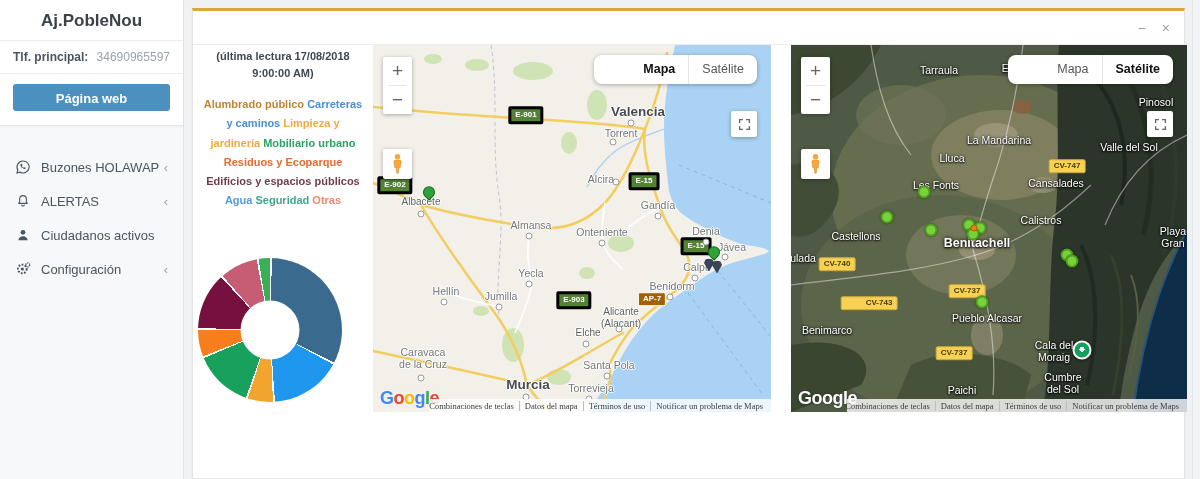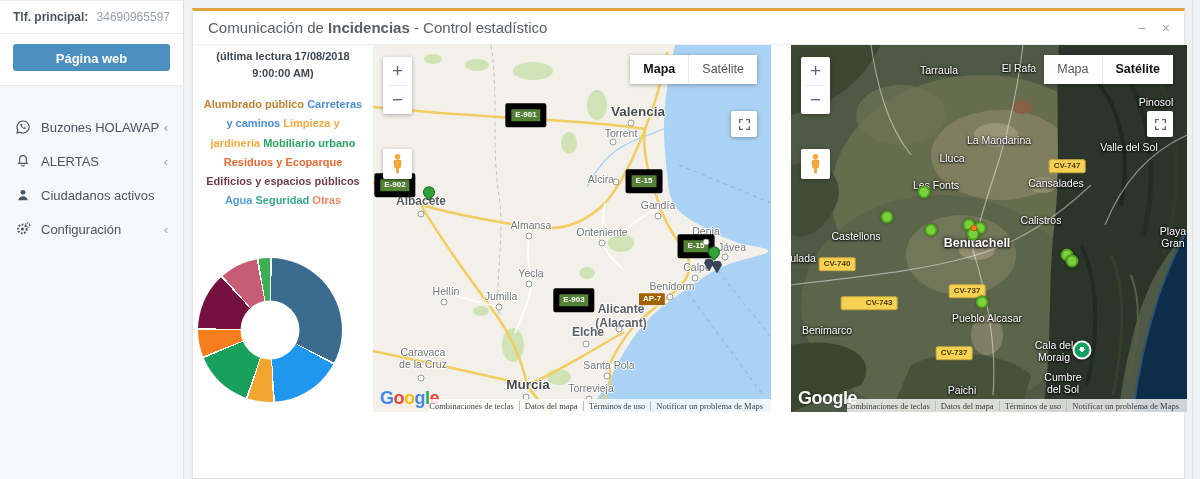--- a/index.html
+++ b/index.html
@@ -44,48 +44,48 @@
   .donut-hole{position:absolute;left:50%;top:50%;width:59px;height:59px;background:#fff;
               border-radius:50%;transform:translate(-50%,-50%);}
   
   .map{position:absolute;top:34px;height:367px;overflow:hidden;background:#e8e6df;}
   .map svg.base{position:absolute;left:0;top:0;}
   .overlay{position:absolute;left:0;top:0;width:100%;height:100%;}
   .ml{position:absolute;transform:translate(-50%,-50%);white-space:pre-line;text-align:center;
       pointer-events:none;line-height:1.15;}
   .ml.lg{font-size:13.5px;font-weight:700;color:#474b4f;
       text-shadow:1px 0 0 #fff,-1px 0 0 #fff,0 1px 0 #fff,0 -1px 0 #fff;}
-  .ml.md{font-size:12px;color:#5a5f63;
-      text-shadow:1px 0 0 #fff,-1px 0 0 #fff,0 1px 0 #fff,0 -1px 0 #fff;font-weight:bold;}
+  .ml.md{font-size:10px;color:#5a5f63;
+      text-shadow:1px 0 0 #fff,-1px 0 0 #fff,0 1px 0 #fff,0 -1px 0 #fff;}
   .ml.town{font-size:10.5px;color:#72767a;
       text-shadow:1px 0 0 #fff,-1px 0 0 #fff,0 1px 0 #fff,0 -1px 0 #fff;}
   .ml.sat{font-size:10.5px;color:#fff;text-shadow:0 1px 2px #000,0 0 3px #000;}
   .ml.sat-lg{font-size:12.5px;font-weight:700;color:#fff;text-shadow:0 1px 2px #000,0 0 4px #000;}
   .mbadge{position:absolute;transform:translate(-50%,-50%);font-size:8px;font-weight:700;
       padding:1px 4px;border-radius:2px;line-height:1.2;pointer-events:none;}
-  .mbadge.green{background:#538135;color:#fff;border:6px solid #000000;}
+  .mbadge.green{background:#538135;color:#fff;border:3px solid #000000;}
   .mbadge.blue{background:#a16207;color:#fff;border:1px solid #fff;}
   .mbadge.yellow{background:#f7d154;color:#4a3b00;border:1px solid #c9a93c;}
   .mk{position:absolute;transform:translate(-50%,-50%);}
   .mk.dot{width:5px;height:5px;background:#fff;border:1px solid #97999c;border-radius:50%;}
   .mk.green-pin{width:10px;height:10px;background:#2ea33c;border:1px solid #18681f;border-radius:50% 50% 50% 0;transform:translate(-50%,-90%) rotate(-45deg);}
   .mk.dark-pin{width:10px;height:13px;background:#3a4358;clip-path:polygon(50% 100%,0 35%,15% 8%,50% 0,85% 8%,100% 35%);}
   .mk.green-circle{width:9px;height:9px;border-radius:50%;background:#79d23c;border:2px solid #4f9f1f;box-shadow:0 0 2px rgba(0,0,0,.6);}
   .mk.orange-dot{width:5px;height:5px;border-radius:50%;background:#ef7d1a;border:1px solid #b85c05;}
   .mk.place-pin{width:15px;height:15px;border-radius:50%;border:2px solid #fff;
       background:radial-gradient(circle at 50% 45%, #fff 0 2.5px, #12a05f 2.6px);box-shadow:0 1px 3px rgba(0,0,0,.5);}
   
   .zoombox{position:absolute;left:10px;top:12px;width:29px;background:#fff;border-radius:2px;
       box-shadow:0 1px 4px rgba(0,0,0,.3);}
   .zbtn{height:28px;text-align:center;line-height:28px;font-size:19px;color:#666;cursor:pointer;}
   .zdiv{height:1px;background:#e6e6e6;margin:0 5px;}
   .pegman{position:absolute;left:10px;top:104px;width:29px;height:30px;background:#fff;border-radius:2px;
       box-shadow:0 1px 4px rgba(0,0,0,.3);display:flex;align-items:center;justify-content:center;cursor:grab;}
-  .maptype{position:absolute;top:10px;right:14px;display:flex;background:#fff;border-radius:0;
-      box-shadow:0 1px 4px rgba(0,0,0,.3);}
+  .maptype{position:absolute;top:10px;right:14px;display:flex;background:#fff;border-radius:8px;
+      box-shadow:0 1px 4px rgba(0,0,0,.3);padding-left:36px;}
   .mtbtn{height:29px;line-height:29px;padding:0 13px;font-size:12.5px;color:#565656;cursor:pointer;}
   .mtbtn + .mtbtn{border-left:1px solid #e6e6e6;}
   .mtbtn.sel{font-weight:700;color:#111;}
   .fsbtn{position:absolute;top:66px;right:14px;width:26px;height:26px;background:#fff;border-radius:2px;
       box-shadow:0 1px 4px rgba(0,0,0,.3);display:flex;align-items:center;justify-content:center;cursor:pointer;}
   .glogo{position:absolute;left:7px;bottom:3px;font-size:18px;font-weight:700;letter-spacing:-.5px;}
   .glogo.white span{color:#fff !important;text-shadow:0 0 2px rgba(0,0,0,.5);}
   .attrib{position:absolute;left:56px;right:0;bottom:0;height:13px;background:rgba(255,255,255,.8);
       display:flex;align-items:center;justify-content:flex-end;font-size:8.5px;color:#3c3c3c;
       padding:0 3px;white-space:nowrap;font-family:Liberation Serif, serif;}
@@ -94,20 +94,21 @@
   .scrollstrip{position:absolute;right:0;top:0;width:7px;height:479px;background:#f1f3f4;
       border-left:1px solid #e2e5e7;}
 </style>
 </head>
 <body>
 
 <div class="page">
 
   <div class="sidebar">
     <div class="sb-card">
+      <div class="sb-title">Aj.PobleNou</div>
       <div class="sb-divider"></div>
       <div class="sb-phone">
         <span class="sb-phone-label">Tlf. principal:</span>
         <span class="sb-phone-value">34690965597</span>
       </div>
       <div class="sb-divider"></div>
       <button class="sb-btn">Página web</button>
     </div>
     <div class="menu">
       <div class="menu-item">
@@ -141,23 +142,20 @@
           <circle cx="19" cy="6" r="3" fill="none" stroke="#4b555e" stroke-width="2" stroke-dasharray="1.6 1.4"></circle>
         </svg>
         <span class="menu-label">Configuración</span>
         <span class="menu-chevron">‹</span>
       </div>
     </div>
   </div>
 
   <div class="panel">
     <div class="panel-header">
-      <div class="panel-title">
-        <span>Comunicación de </span><b>Incidencias</b><span> - Control estadístico</span>
-      </div>
       <div class="win-controls">
         <span class="win-ic">−</span>
         <span class="win-ic">×</span>
       </div>
     </div>
 
     <div class="stats">
       <div class="stats-sub">(última lectura 17/08/2018 9:00:00 AM)</div>
       <div class="cat-legend"><span style="color: rgb(189, 132, 50);">Alumbrado público</span> <span style="color: rgb(74, 143, 212);">Carreteras y caminos</span> <span style="color: rgb(242, 169, 61);">Limpieza y jardinería</span> <span style="color: rgb(42, 163, 101);">Mobiliario urbano</span> <span style="color: rgb(231, 106, 49);">Residuos y Ecoparque</span> <span style="color: rgb(110, 63, 75);">Edificios y espacios públicos</span> <span style="color: rgb(86, 155, 216);">Agua</span> <span style="color: rgb(58, 169, 139);">Seguridad</span> <span style="color: rgb(233, 138, 103);">Otras</span> </div>
       <div class="donut-wrap">

